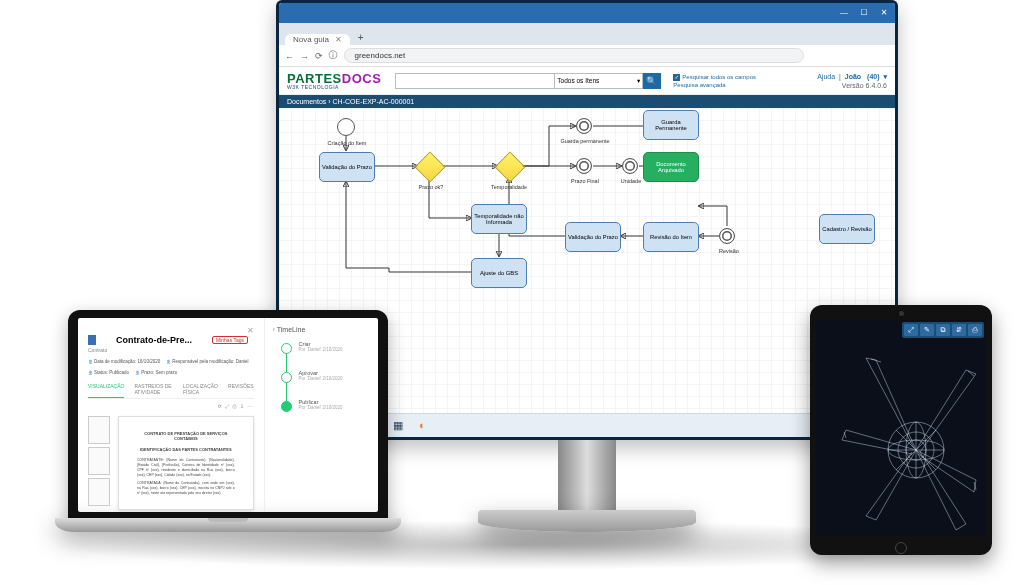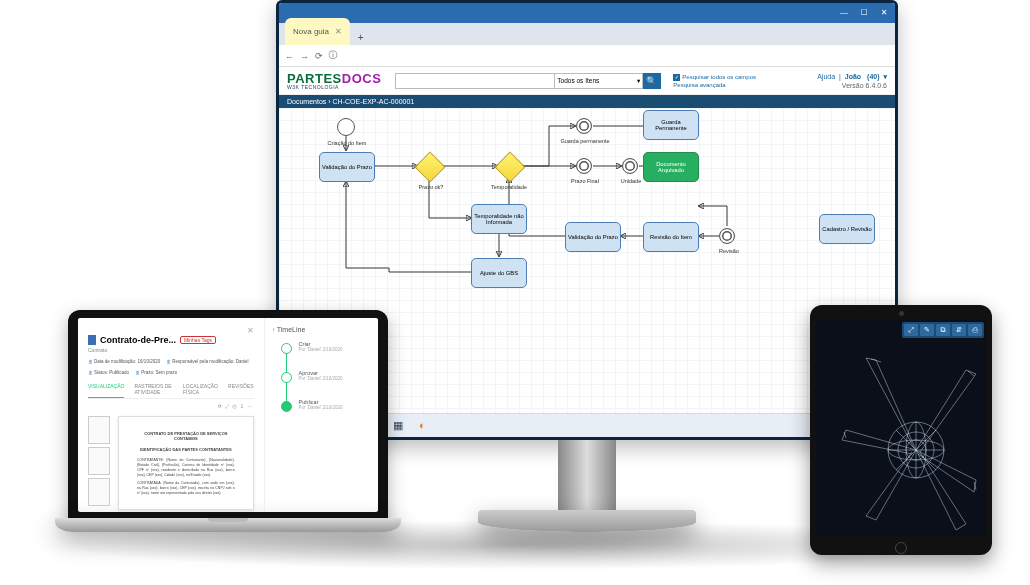--- a/index.html
+++ b/index.html
@@ -10,21 +10,21 @@
   .monitor-stand-neck { position:absolute; left: 558px; top: 440px; width: 58px; height: 76px; background: linear-gradient(90deg,#888,#ddd,#888); }
   .monitor-stand-base { position:absolute; left: 478px; top: 510px; width: 218px; height: 22px; background: linear-gradient(180deg,#ccc,#999); border-radius: 4px 4px 50% 50% / 4px 4px 10px 10px; box-shadow: 0 10px 24px rgba(0,0,0,.4); }
 
   .screen { width: 100%; height: 100%; background:#fff; display:flex; flex-direction:column; border-radius:3px; overflow:hidden; }
 
   
   .titlebar { height: 20px; background: #2b6cb0; display:flex; align-items:center; justify-content:space-between; padding: 0 4px; }
   .winbtns { display:flex; gap:6px; }
   .winbtn { width:14px; height:14px; color:#fff; font-size:8px; line-height:14px; text-align:center; }
   .tabrow { height: 22px; background:#dee5ed; display:flex; align-items:flex-end; padding: 0 6px; }
-  .tab { background:#fef9c3; border-radius:6px 6px 0 0; padding:9px 8px; font-size:8px; color:#555; display:flex; align-items:center; gap:6px; }
+  .tab { background:#ffffff; border-radius:6px 6px 0 0; padding:1px 8px; font-size:8px; color:#555; display:flex; align-items:center; gap:6px; }
   .tab .x { color:#888; font-size:8px; }
   .tab-add { margin-left:4px; color:#555; font-size:10px; padding:2px 4px; }
   .addrbar { height: 22px; background:#fff; border-bottom:1px solid #ddd; display:flex; align-items:center; gap:6px; padding:0 6px; }
   .addr-icon { font-size:9px; color:#666; }
   .urlbox { flex:none; font-size:8px; color:#333; background:#f1f3f5; border:1px solid #ddd; border-radius:10px; padding:2px 10px; width: 460px; }
 
   
   .app-header { display:flex; align-items:center; padding:4px 8px; gap:6px; border-bottom:1px solid #eee; }
   .logo { font-weight:bold; font-size:13px; color:#0a6e3b; letter-spacing:.5px; }
   .logo span { color:#a21caf; }
@@ -66,21 +66,21 @@
   .tbicon { width:14px; height:14px; font-size:11px; }
 
   
   .laptop { position:absolute; left:55px; top:310px; width:346px; height:250px; }
   .laptop-screen { width:320px; height:210px; margin:0 auto; background:#111; border-radius:12px 12px 0 0; padding:8px 10px; box-shadow:0 6px 18px rgba(0,0,0,.3); }
   .laptop-inner { width:100%; height:100%; background:#fff; border-radius:2px; overflow:hidden; display:flex; }
   .laptop-base { width:346px; height:14px; background:linear-gradient(180deg,#ddd,#999); border-radius:0 0 18px 18px / 0 0 10px 10px; box-shadow:0 8px 24px rgba(0,0,0,.4); }
   .laptop-notch { width:40px; height:4px; background:#bbb; border-radius:0 0 6px 6px; margin:-2px auto 0; }
 
   .lap-left { flex:1.7; padding:8px 10px; border-right:1px solid #eee; overflow:hidden; }
-  .lap-title { display:flex; align-items:center; gap:4px; font-size:9px; font-weight:bold; }
+  .lap-title { display:flex; align-items:center; gap:20px; font-size:9px; font-weight:bold; }
   .lap-title .docicon { width:8px; height:10px; background:#3b6fb5; display:inline-block; }
   .lap-badge { border:1px solid #c33; color:#c33; font-size:5px; padding:0 3px; border-radius:2px; font-weight:normal; }
   .lap-sub { font-size:5px; color:#888; margin-top:2px; }
   .lap-meta { font-size:4.5px; color:#555; margin-top:6px; display:flex; gap:6px; flex-wrap:wrap; }
   .lap-meta span::before { content:"👤 "; opacity:.5; font-size:4px; }
   .lap-tabs { display:flex; gap:10px; font-size:5px; color:#888; margin-top:8px; border-bottom:1px solid #eee; padding-bottom:3px; }
   .lap-tabs .active { color:#2c7; border-bottom:1.5px solid #2c7; padding-bottom:2px; margin-bottom:-3px; }
   .lap-docarea { display:flex; margin-top:6px; gap:6px; }
   .thumbs { width:24px; display:flex; flex-direction:column; gap:3px; }
   .thumb { width:22px; height:28px; border:1px solid #ccc; background:#fafafa; }
@@ -136,20 +136,21 @@
         <span class="x">✕</span>
       </div>
       <span class="tab-add">+</span>
     </div>
 
     <div class="addrbar">
       <span class="addr-icon">←</span>
       <span class="addr-icon">→</span>
       <span class="addr-icon">⟳</span>
       <span class="addr-icon">ⓘ</span>
+      <div class="urlbox">greendocs.net</div>
     </div>
 
     <div class="app-header">
       <div>
         <div class="logo">
           <span style="color:#0a6e3b">PARTES</span><span>DOCS</span>
         </div>
         <div class="logo-sub">W3K TECNOLOGIA</div>
       </div>
       <div class="searchwrap">

